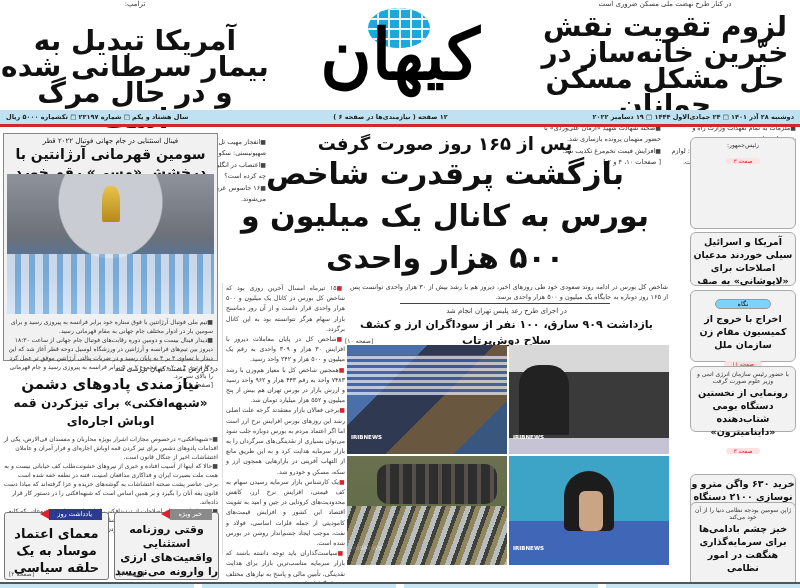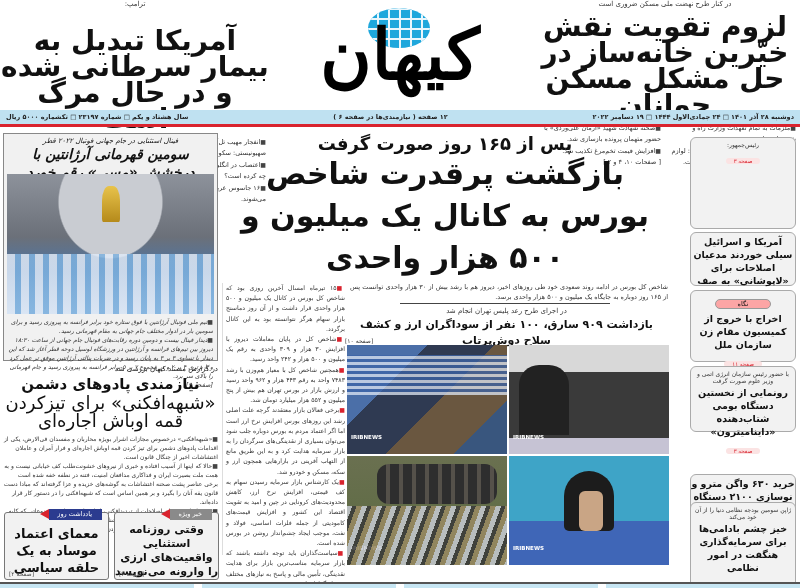--- a/index.html
+++ b/index.html
@@ -28,35 +28,35 @@
   #logo .globe { position: absolute; left: 96px; top: 8px; width: 62px; height: 40px; border-radius: 50%; background: #1ea7dc; overflow: hidden; }
   #logo .globe::before { content:""; position:absolute; inset:0; background:
       repeating-linear-gradient(90deg, transparent 0 9px, #fff 9px 11px),
       repeating-linear-gradient(0deg, transparent 0 8px, #fff 8px 10px); opacity: .9; border-radius:50%; }
 
   
   #info-bar { left: 0; top: 110px; width: 800px; height: 14px; background: #bfe1f1; display: flex; justify-content: space-between; align-items: center; padding: 0 6px; font-size: 6.5px; font-weight: bold; color: #222; }
   #info-bar-line { left: 0; top: 124px; width: 800px; height: 3px; background: #d9232e; }
 
   
-  #feature-box { left: 3px; top: 133px; width: 215px; height: 228px; border: 1px solid #888; background: #f1f1f1; font-style: italic; }
+  #feature-box { left: 3px; top: 133px; width: 215px; height: 228px; border: 1px solid #888; background: #f1f1f1; }
   #feature-box .kick { font-size: 7px; text-align: center; margin-top: 3px; }
   #feature-box .hl { font-weight: bold; font-size: 14px; text-align: center; line-height: 18px; }
   #feature-photo { position: absolute; left: 3px; top: 40px; width: 207px; height: 140px; background:
       radial-gradient(ellipse at 50% 20%, #c9ccd2 0 35%, transparent 36%),
       linear-gradient(180deg,#8d929b 0%, #6b7079 45%, #4c76a8 70%, #b9cfe6 100%); overflow:hidden; }
   #feature-photo .trophy { position:absolute; left: 95px; top: 12px; width: 18px; height: 36px; background: linear-gradient(#e8c34b,#b58a1b); border-radius: 40% 40% 10% 10%; }
   #feature-photo .stripes { position:absolute; left:0; right:0; bottom:0; height:60px; background: repeating-linear-gradient(90deg,#dfe9f6 0 8px,#7fb2df 8px 14px); opacity:.85; }
   #feature-box .bullets { position: absolute; left: 4px; right: 4px; top: 183px; font-size: 6px; line-height: 9px; }
 
   
   #left-story { left: 3px; top: 365px; width: 215px; height: 140px; }
   #left-story .kick { font-size: 7px; text-align:right; }
   #left-story .hl1 { font-weight: bold; font-size: 15px; text-align:center; line-height: 19px; margin-top: 2px; }
-  #left-story .hl2 { font-weight: normal; font-size: 18px; text-align:center; line-height: 18px; }
+  #left-story .hl2 { font-weight: bold; font-size: 12px; text-align:center; line-height: 18px; }
   #left-story .bullets { font-size: 6px; line-height: 9px; margin-top: 4px; }
 
   
   .smallbox { top: 512px; width: 105px; height: 68px; border: 1px solid #777; background: #f2f2f2; border-radius: 3px; }
   .smallbox .tag { position:absolute; top: -4px; right: 6px; height: 11px; padding: 0 10px 0 8px; font-size: 6.5px; color: #fff; line-height: 11px; }
   .smallbox .tag::after { content:""; position:absolute; left:-9px; top:0; border-style: solid; border-width: 5.5px 9px 5.5px 0; border-color: transparent #d9232e transparent transparent; }
   .smallbox .hl { font-weight: bold; font-size: 13px; line-height: 17px; text-align: center; margin-top: 12px; }
   .smallbox .ref { position:absolute; left:4px; bottom:2px; font-size: 6px; color:#444; }
   #box-yaddasht { left: 4px; }
   #box-yaddasht .tag { background: #2b3b8f; }
@@ -89,21 +89,21 @@
   #photo-3::after { content:""; position:absolute; left:0; top:50px; right:0; height:60px; background: repeating-linear-gradient(110deg,#c8ccd4 0 5px,#3a3a3a 5px 9px,#9a8a62 9px 14px); opacity:.85; }
   #photo-4 { left: 509px; top: 456px; background: linear-gradient(180deg,#3ea4c7 0 60%,#3f66b7 60%); }
   #photo-4::before { content:""; position:absolute; left:55px; top:15px; width:50px; height:60px; background:#1c1c1c; border-radius: 25px 25px 5px 5px; }
   #photo-4::after { content:""; position:absolute; left:70px; top:35px; width:24px; height:40px; background:#c9a585; border-radius: 6px; }
 
   
   .rbox { left: 690px; width: 106px; border: 1px solid #aaa; background: #f2f2f2; border-radius: 6px; text-align: center; }
   .rbox .kick { font-size: 6px; color:#333; margin-top: 3px; }
   .rbox .hl { font-weight: bold; font-size: 9.5px; line-height: 13px; margin-top: 2px; }
   .rbox .ref { display:inline-block; font-size: 5.5px; color:#d9232e; background:#fbe3e3; border-radius: 4px; padding: 0 8px; margin-top: 3px; }
-  .rbox .pill { display:inline-block; font-size: 6.5px; border: 1px solid #999; border-radius: 8px; padding: 0 22px; background:#fca5a5; margin-top: 3px; }
+  .rbox .pill { display:inline-block; font-size: 6.5px; border: 1px solid #999; border-radius: 8px; padding: 0 22px; background:#7dd3fc; margin-top: 3px; }
   #rbox-1 { top: 137px; height: 92px; }
   #rbox-2 { top: 232px; height: 54px; }
   #rbox-3 { top: 290px; height: 72px; }
   #rbox-4 { top: 366px; height: 66px; }
   #rbox-5 { top: 434px; height: 66px; margin-top: 40px; }
   #rbox-6 { top: 502px; height: 100px; }
   #rbox-6 .stamp { position:absolute; left: 4px; bottom: 4px; font-size: 11px; font-weight: bold; color: #f4a4a8; transform: rotate(-2deg); }
 
   #bottom-line { left: 0; top: 582px; width: 800px; height: 2px; background: #555; }
   #bottom-strip { left: 0; top: 584px; width: 800px; height: 4px; display:flex; gap: 8px; }

